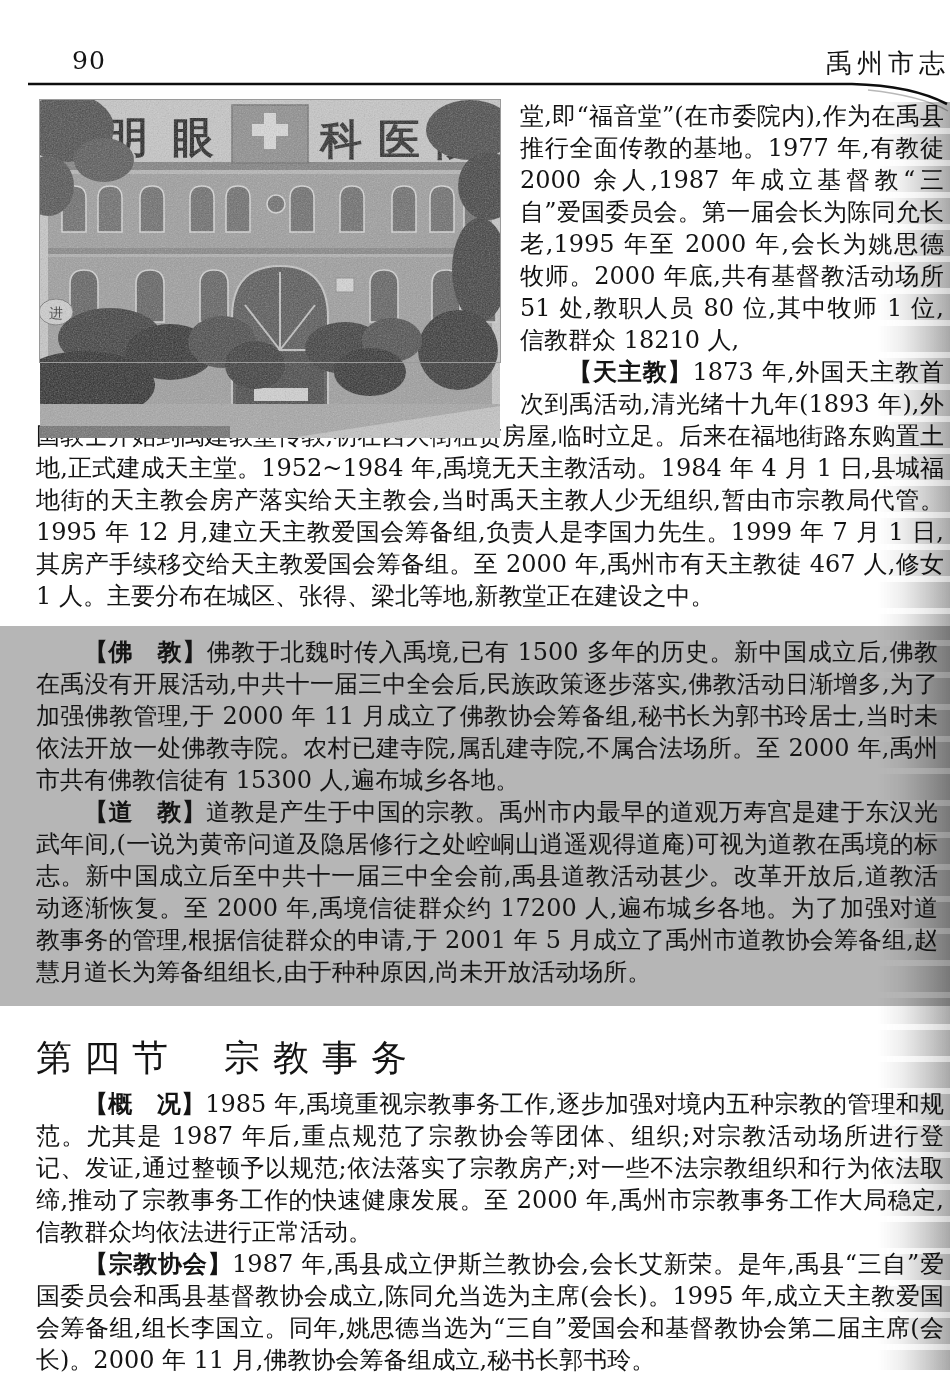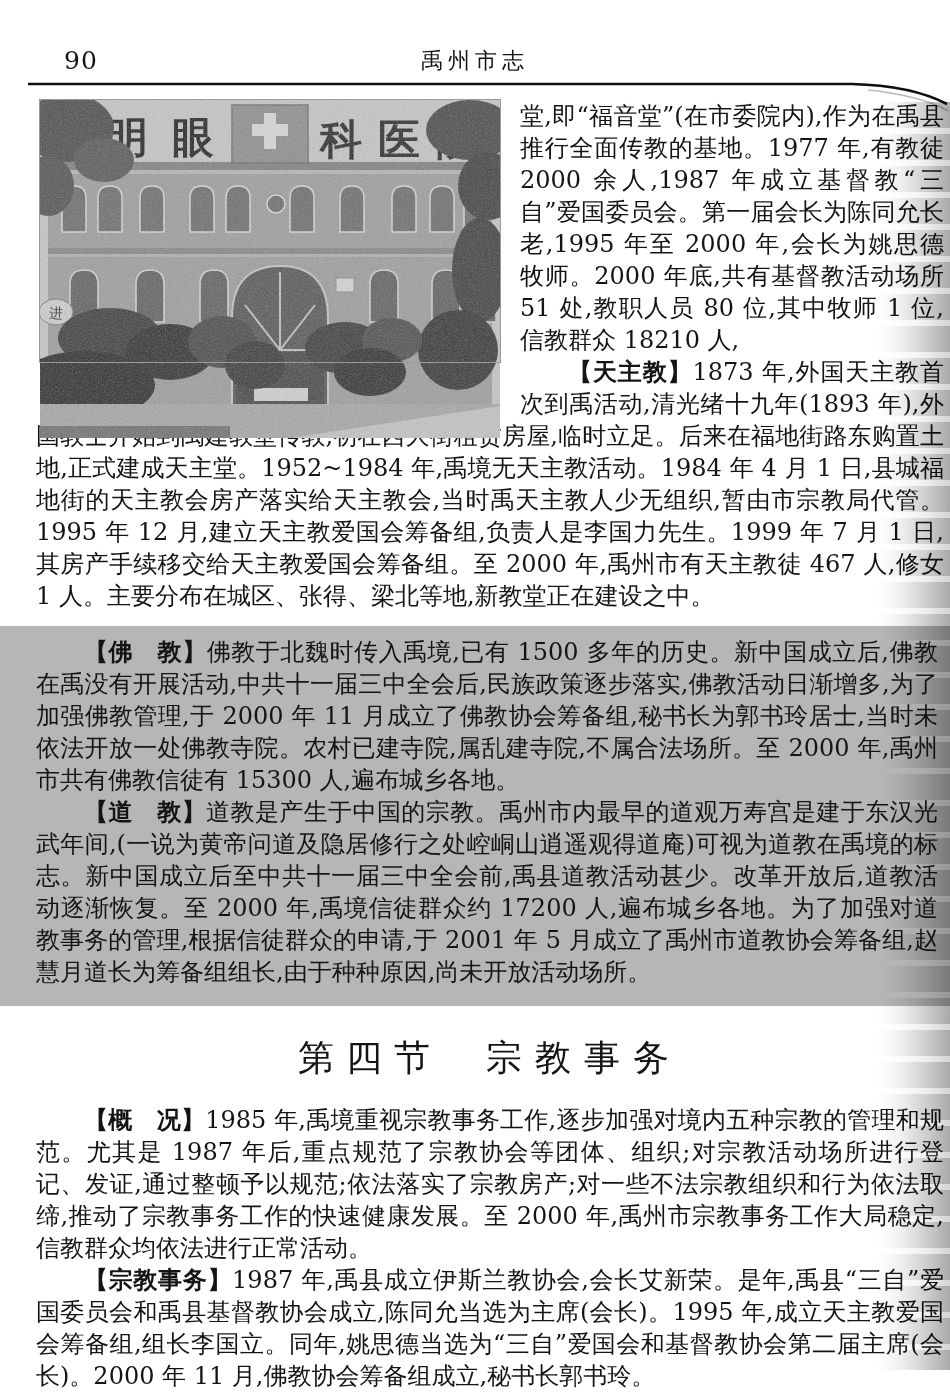--- a/index.html
+++ b/index.html
@@ -3,25 +3,25 @@
 <meta charset="utf-8">
 <style>
   html,body{margin:0;padding:0;}
   body{
     width:950px;height:1400px;position:relative;overflow:hidden;
     background:#ffffff;color:#141414;
     font-family:"DejaVu Serif","Liberation Serif",serif;
   }
   
   .page-number{
-    position:absolute;left:64px;top:46px;font-size:25px;letter-spacing:1px;
+    position:absolute;left:72px;top:46px;font-size:25px;letter-spacing:1px;
   }
   .book-title{
-    position:absolute;left:0;right:0;top:46px;text-align:center;
-    font-size:22px;letter-spacing:5px;
+    position:absolute;left:0;right:0;top:46px;text-align:right;
+    font-size:26px;letter-spacing:5px;
   }
   .header-rule{position:absolute;left:0;top:0;width:950px;height:120px;pointer-events:none;}
   
   .content{
     position:absolute;left:36px;top:100px;width:908px;
     font-size:24px;line-height:32px;text-align:justify;
     text-justify:inter-ideograph;
   }
   .content p{margin:0;}
   .para{text-indent:2em;}
@@ -43,21 +43,21 @@
   }
   
   .gray-band{
     clear:both;
     background:#b6b6b6;
     margin:14px -6px 0 -36px;
     padding:10px 12px 18px 36px;
   }
   
   .section-heading{
-    clear:both;text-align:center;margin:30px 0 24px 0;
+    clear:both;text-align:left;margin:30px 0 8px 0;
     font-size:36px;line-height:44px;font-weight:500;
   }
   .sec-no{letter-spacing:12px;margin-right:44px;}
   .sec-title{letter-spacing:13px;}
   
   .edge-shade{
     position:absolute;top:102px;right:0;width:72px;height:1268px;
     pointer-events:none;mix-blend-mode:multiply;
     background:
       repeating-linear-gradient(to bottom,
@@ -179,17 +179,17 @@
 
   <div class="gray-band">
     <p class="para"><span class="para-label">【佛　教】</span><span>佛教于北魏时传入禹境,已有 1500 多年的历史。新中国成立后,佛教在禹没有开展活动,中共十一届三中全会后,民族政策逐步落实,佛教活动日渐增多,为了加强佛教管理,于 2000 年 11 月成立了佛教协会筹备组,秘书长为郭书玲居士,当时未依法开放一处佛教寺院。农村已建寺院,属乱建寺院,不属合法场所。至 2000 年,禹州市共有佛教信徒有 15300 人,遍布城乡各地。</span></p>
     <p class="para"><span class="para-label">【道　教】</span><span>道教是产生于中国的宗教。禹州市内最早的道观万寿宫是建于东汉光武年间,(一说为黄帝问道及隐居修行之处崆峒山逍遥观得道庵)可视为道教在禹境的标志。新中国成立后至中共十一届三中全会前,禹县道教活动甚少。改革开放后,道教活动逐渐恢复。至 2000 年,禹境信徒群众约 17200 人,遍布城乡各地。为了加强对道教事务的管理,根据信徒群众的申请,于 2001 年 5 月成立了禹州市道教协会筹备组,赵慧月道长为筹备组组长,由于种种原因,尚未开放活动场所。</span></p>
   </div>
 
   <div class="section-heading"><span class="sec-no">第四节</span><span class="sec-title">宗教事务</span></div>
 
   <p class="para"><span class="para-label">【概　况】</span><span>1985 年,禹境重视宗教事务工作,逐步加强对境内五种宗教的管理和规范。尤其是 1987 年后,重点规范了宗教协会等团体、组织;对宗教活动场所进行登记、发证,通过整顿予以规范;依法落实了宗教房产;对一些不法宗教组织和行为依法取缔,推动了宗教事务工作的快速健康发展。至 2000 年,禹州市宗教事务工作大局稳定,信教群众均依法进行正常活动。</span></p>
 
-  <p class="para"><span class="para-label">【宗教事务】</span><span>1987 年,禹县成立伊斯兰教协会,会长艾新荣。是年,禹县“三自”爱国委员会和禹县基督教协会成立,陈同允当选为主席(会长)。1995 年,成立天主教爱国会筹备组,组长李国立。同年,姚思德当选为“三自”爱国会和基督教协会第二届主席(会长)。2000 年 11 月,佛教协会筹备组成立,秘书长郭书玲。</span></p>
+  <p class="para"><span class="para-label">【宗教协会】</span><span>1987 年,禹县成立伊斯兰教协会,会长艾新荣。是年,禹县“三自”爱国委员会和禹县基督教协会成立,陈同允当选为主席(会长)。1995 年,成立天主教爱国会筹备组,组长李国立。同年,姚思德当选为“三自”爱国会和基督教协会第二届主席(会长)。2000 年 11 月,佛教协会筹备组成立,秘书长郭书玲。</span></p>
 
 </div>
 
 <div class="edge-shade"></div>
 
 </body></html>

